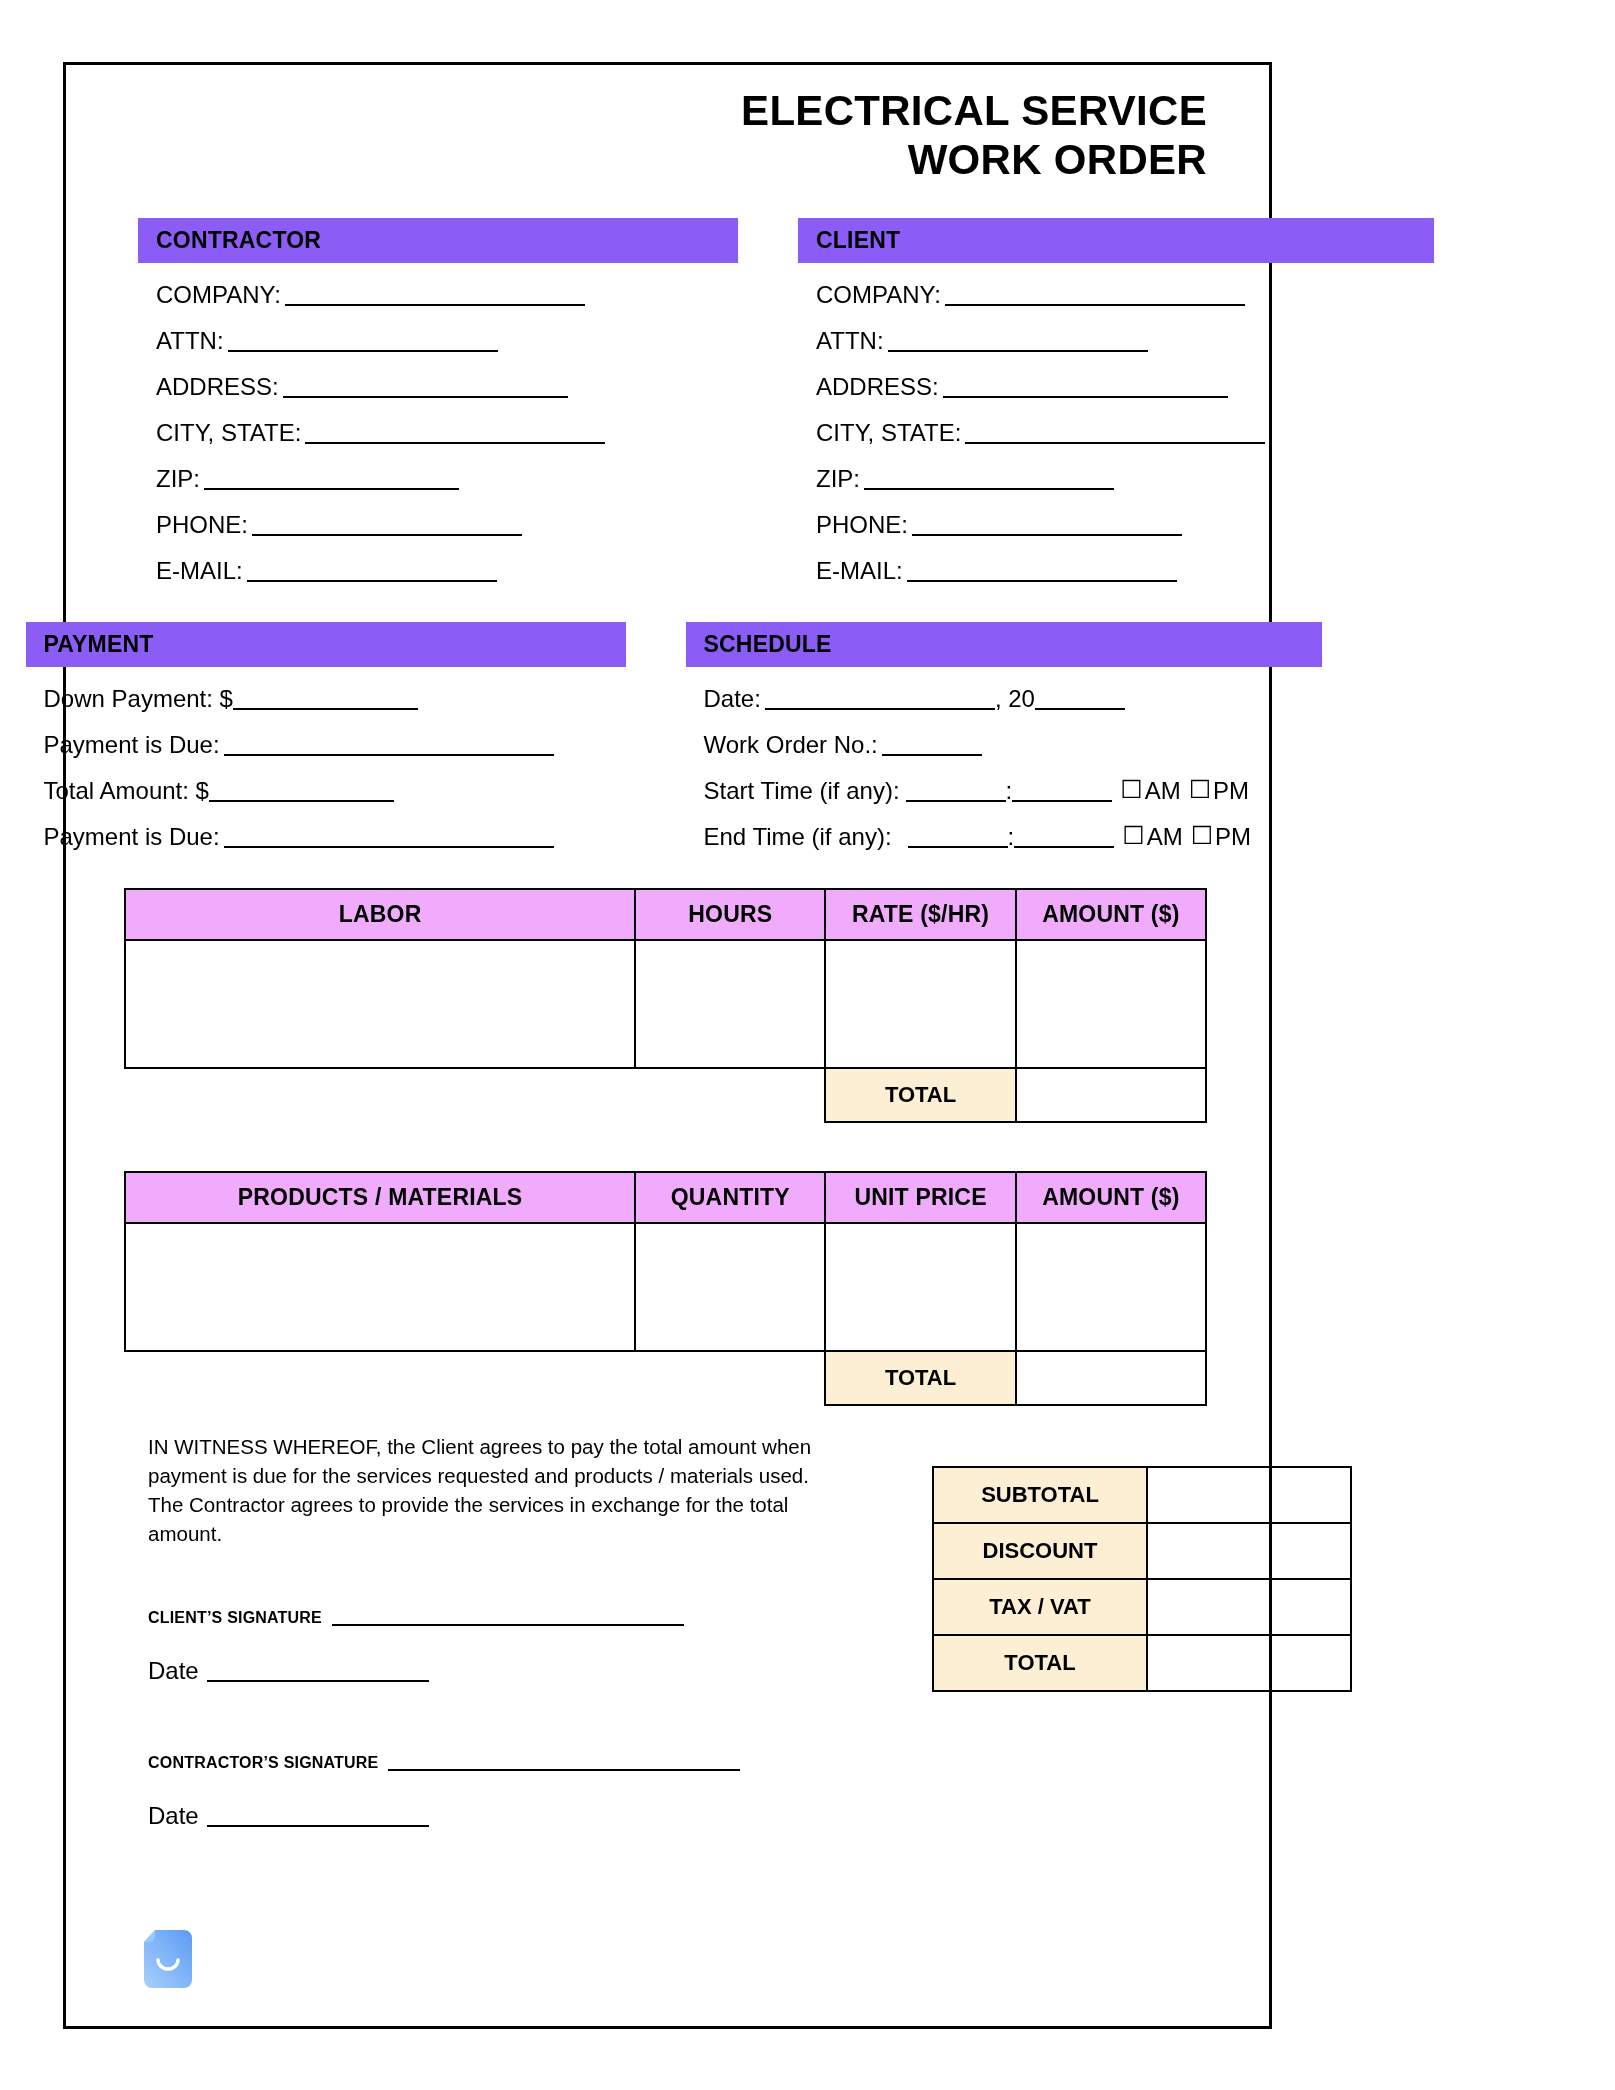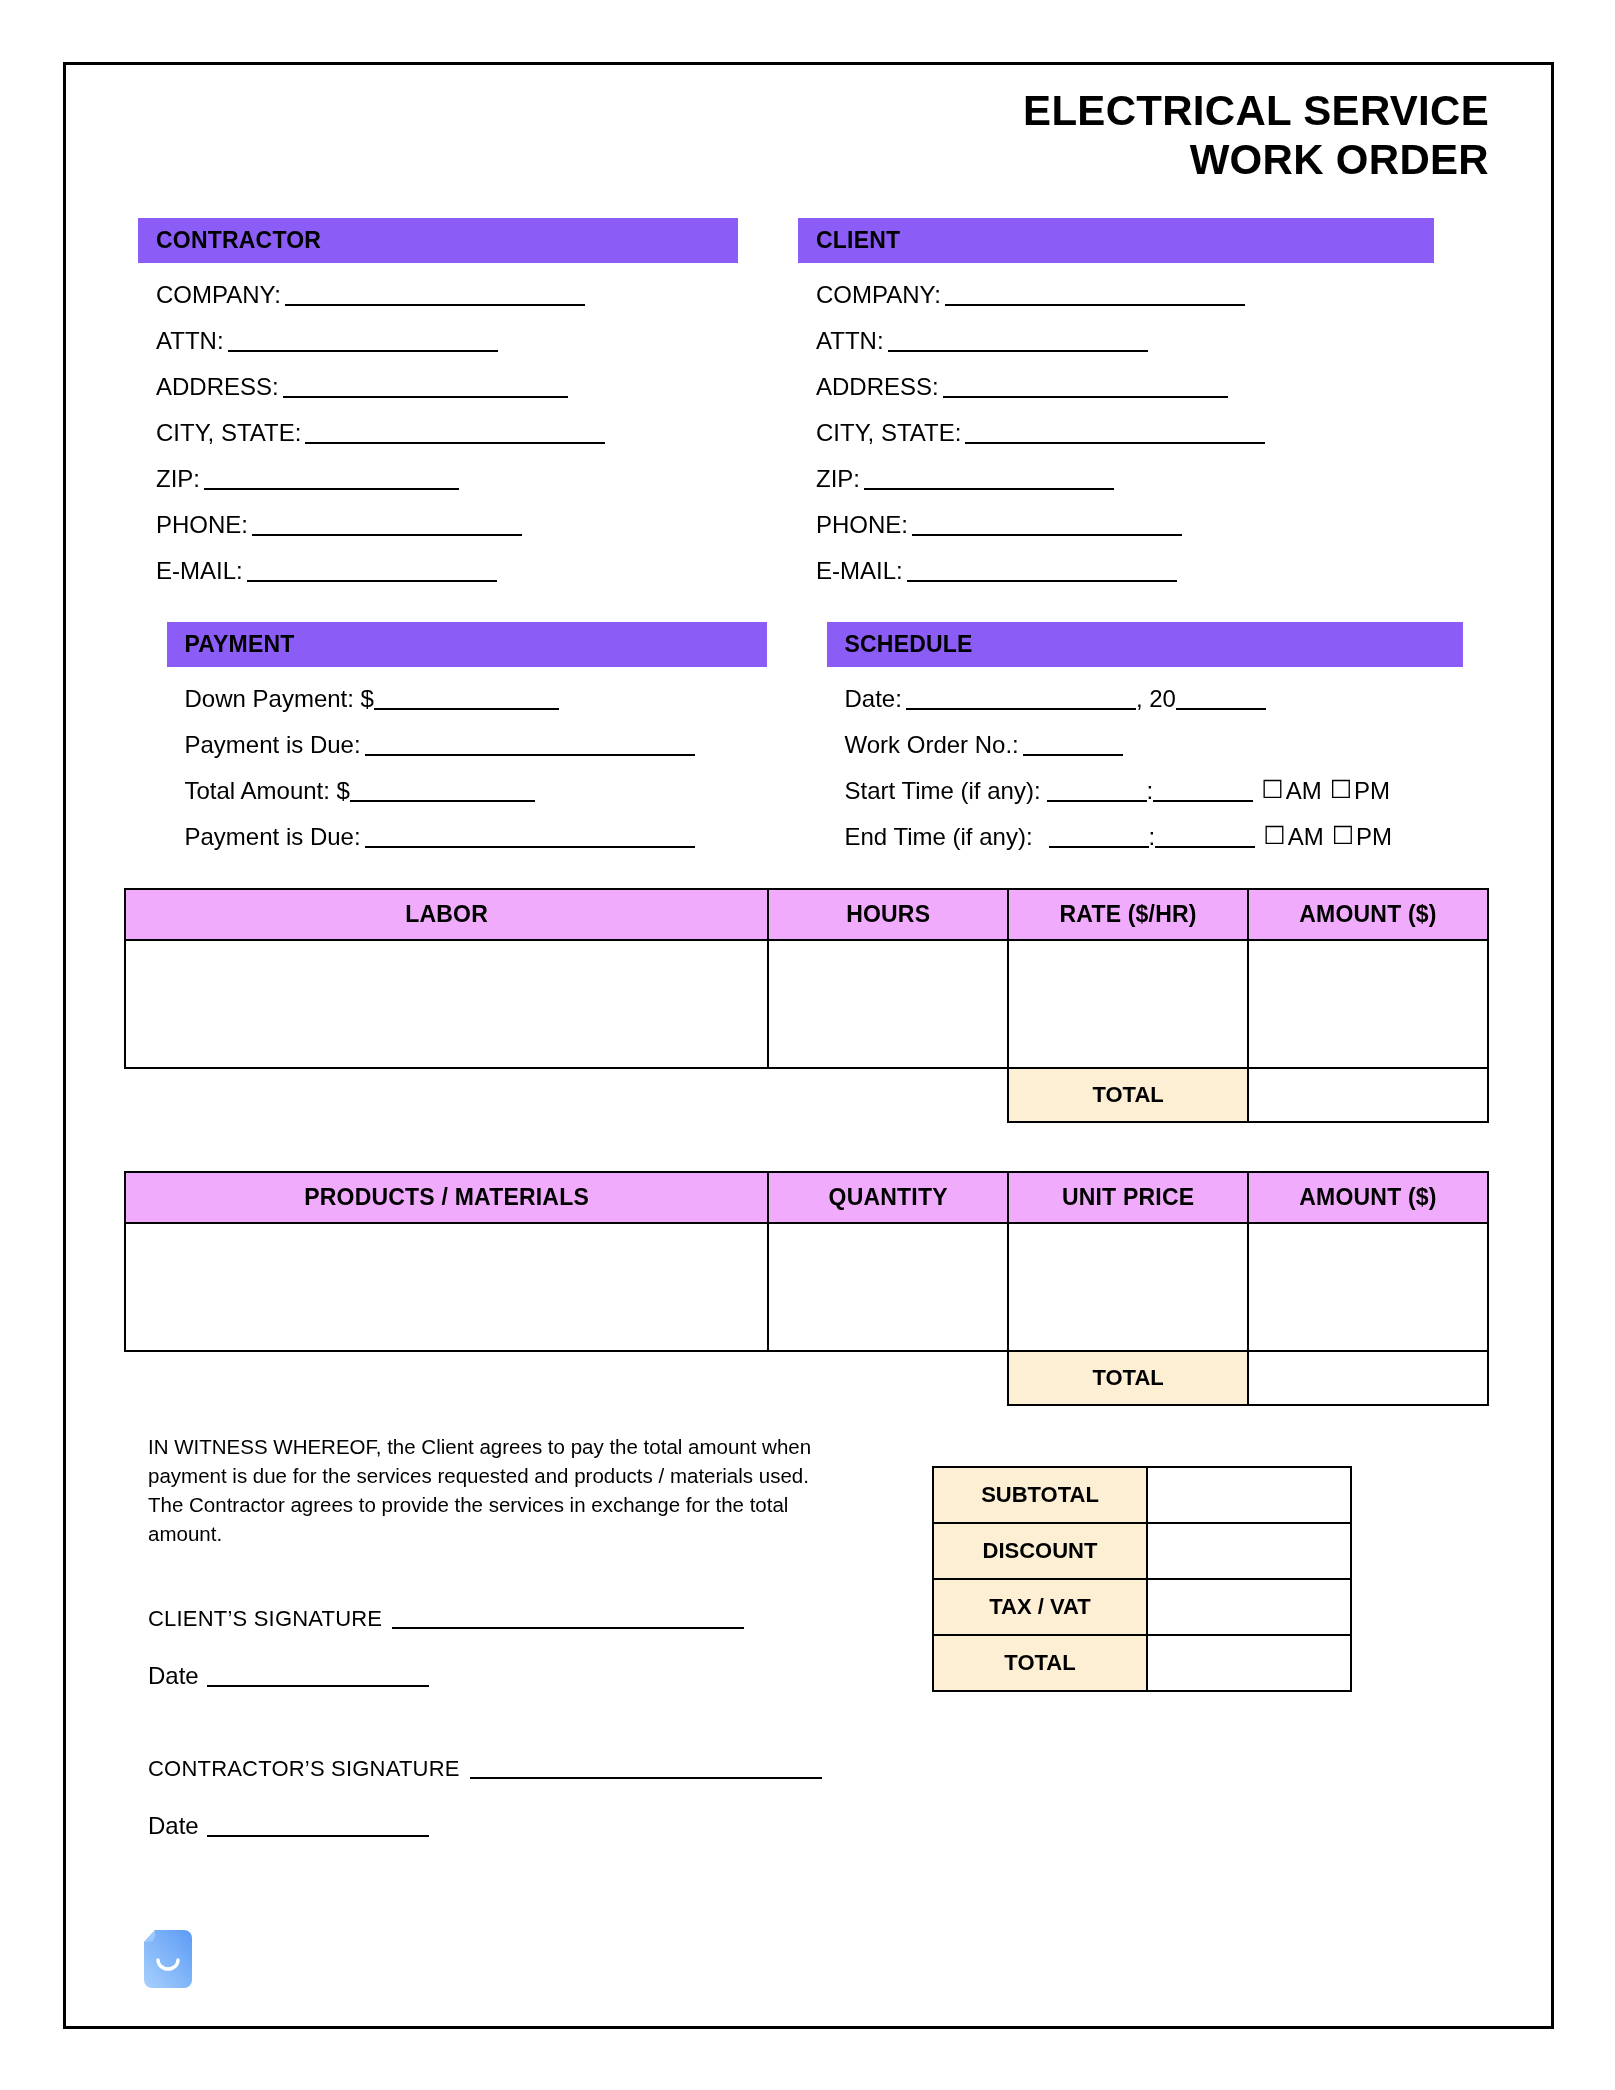--- a/index.html
+++ b/index.html
@@ -14,21 +14,21 @@
     font-family: "Liberation Sans", sans-serif;
     color: #000000;
     position: relative;
     overflow: hidden;
   }
 
   .page {
     position: absolute;
     left: 63px;
     top: 62px;
-    width: 1491px;
+    width: 1209px;
     height: 1967px;
     border: 3px solid #000000;
     background: #ffffff;
   }
 
   
   .title-block {
     margin-top: 22px;
     padding-right: 62px;
     text-align: right;
@@ -150,22 +150,22 @@
 
   .witness {
     font-size: 20.5px;
     line-height: 29px;
     padding-left: 10px;
     padding-right: 10px;
   }
 
   .sig-block { margin-top: 58px; padding-left: 10px; }
   .sig-label {
-    font-weight: normal;
-    font-size: 22px;
+    font-weight: bold;
+    font-size: 16px;
     letter-spacing: 0.2px;
     white-space: nowrap;
   }
   .sig-line {
     display: inline-block;
     border-bottom: 2.5px solid #000;
     height: 20px;
     vertical-align: -3px;
     margin-left: 10px;
   }

